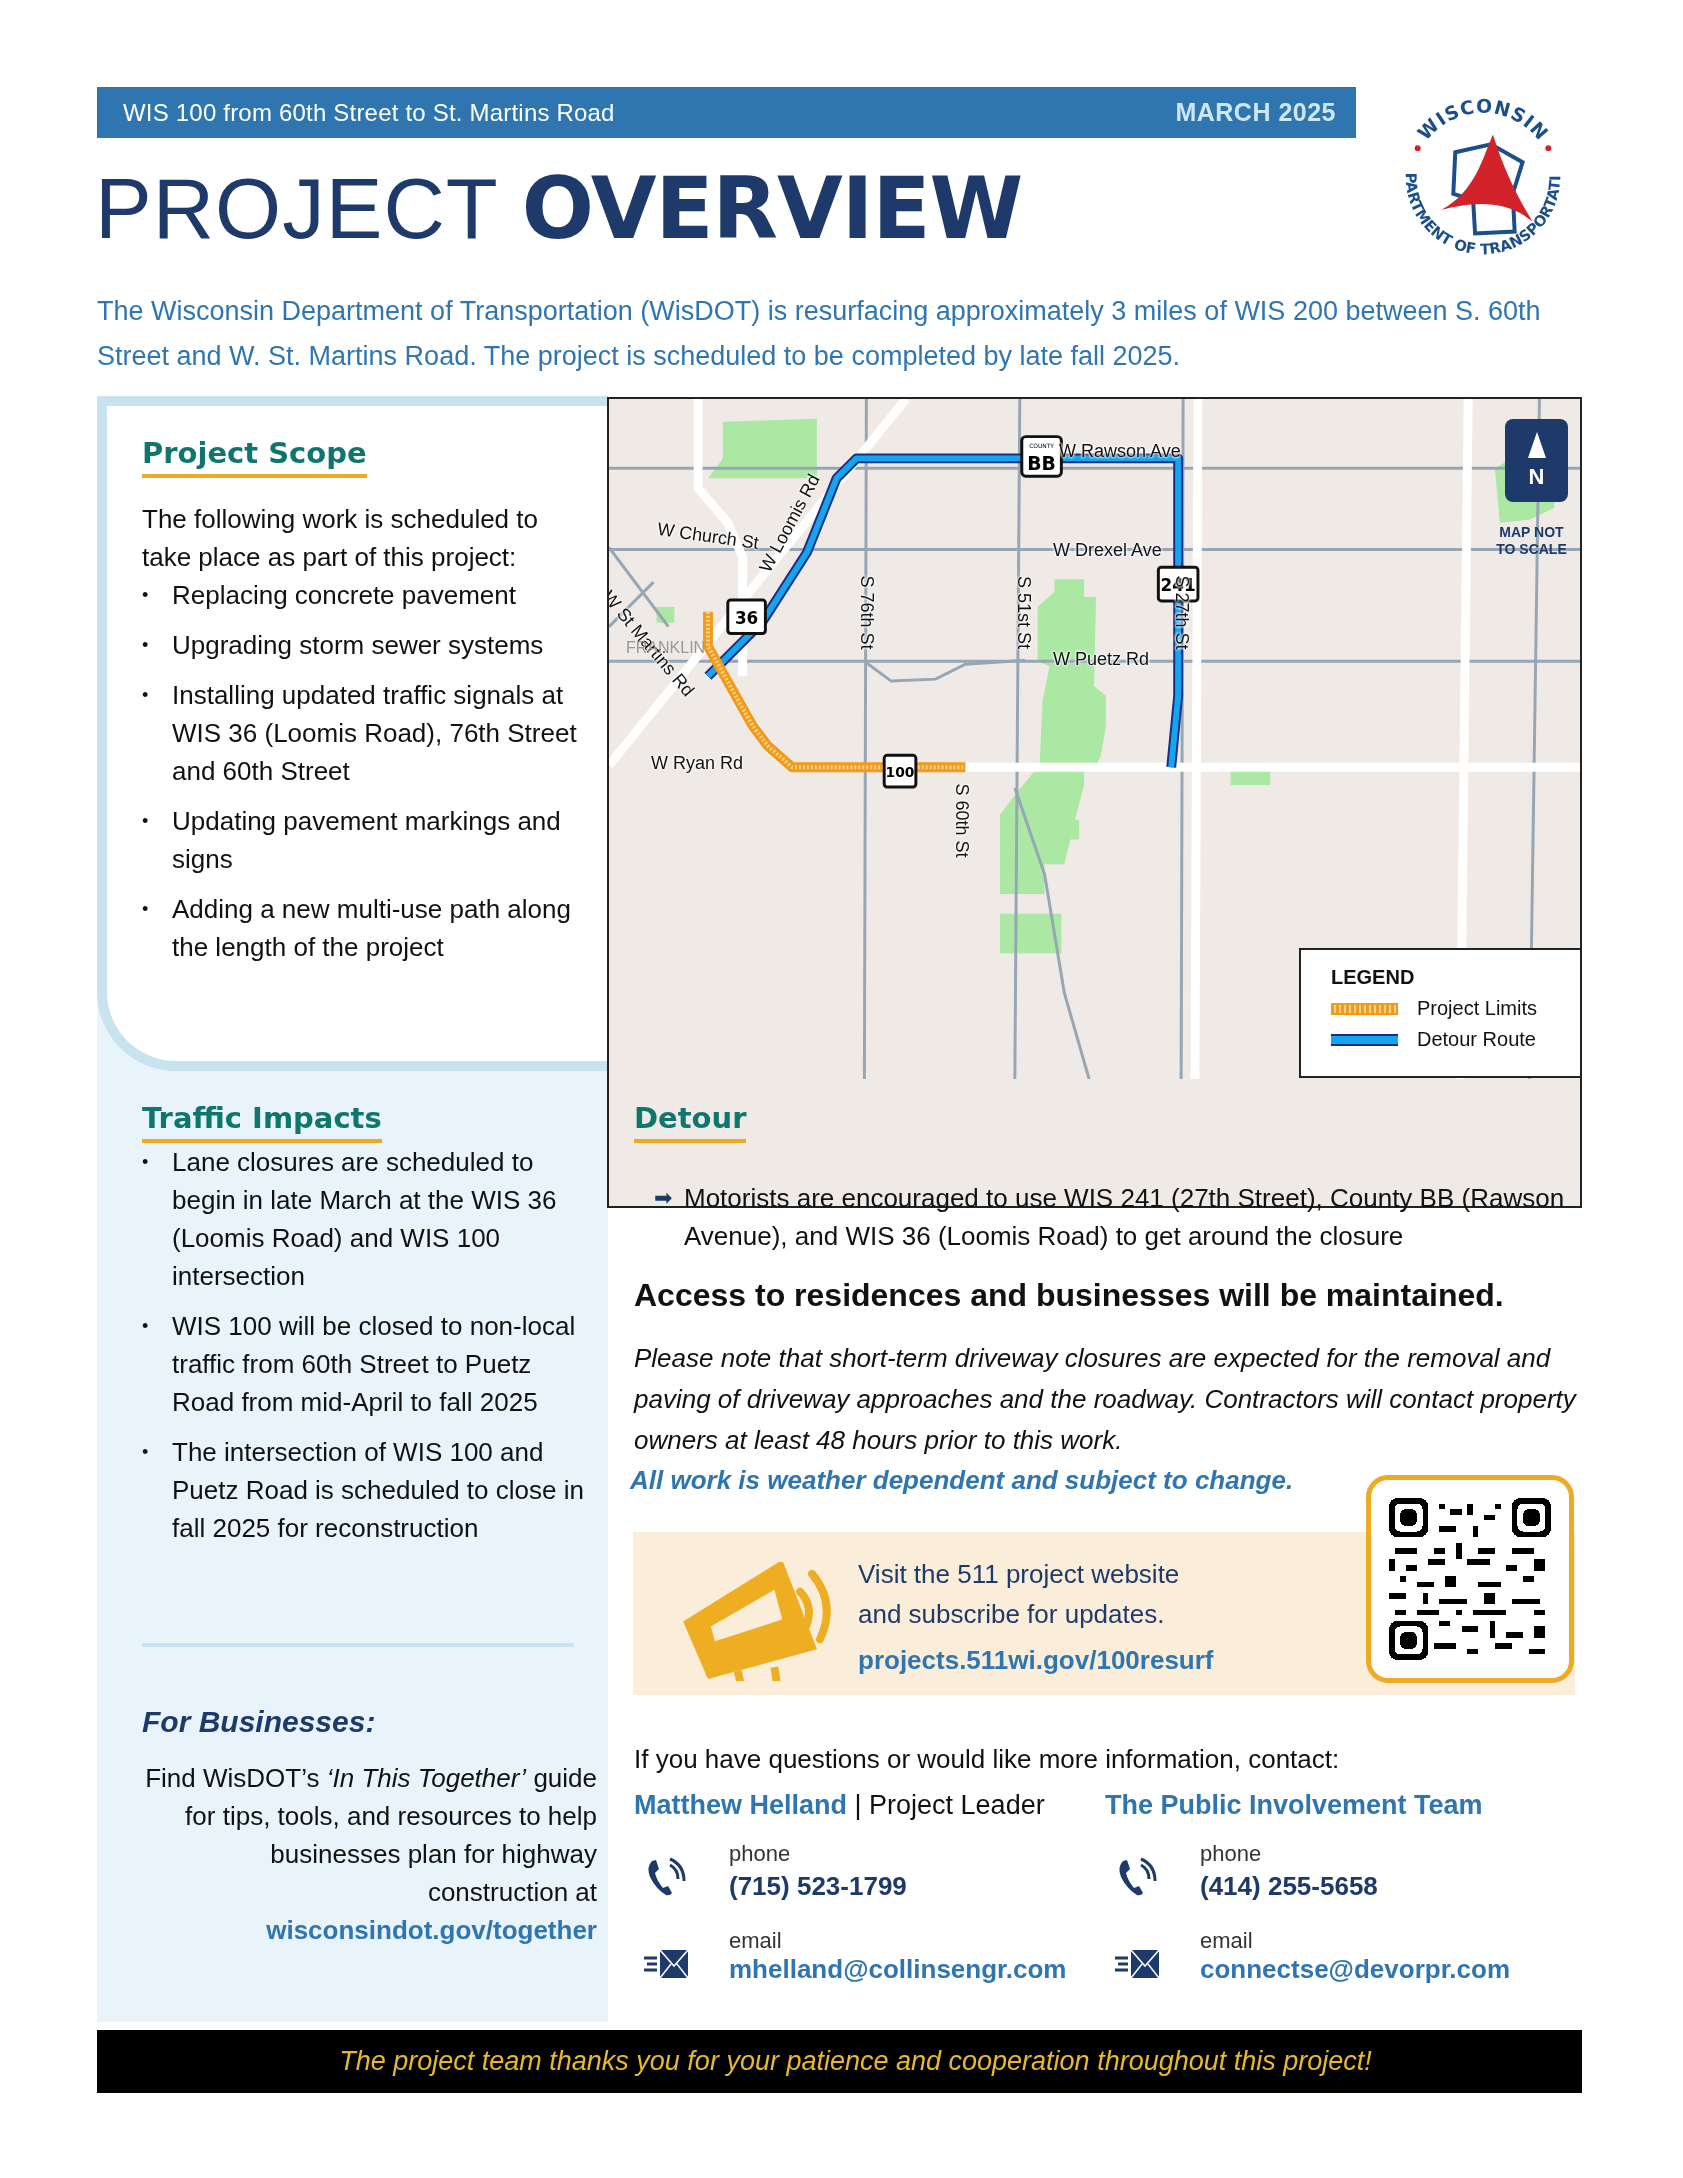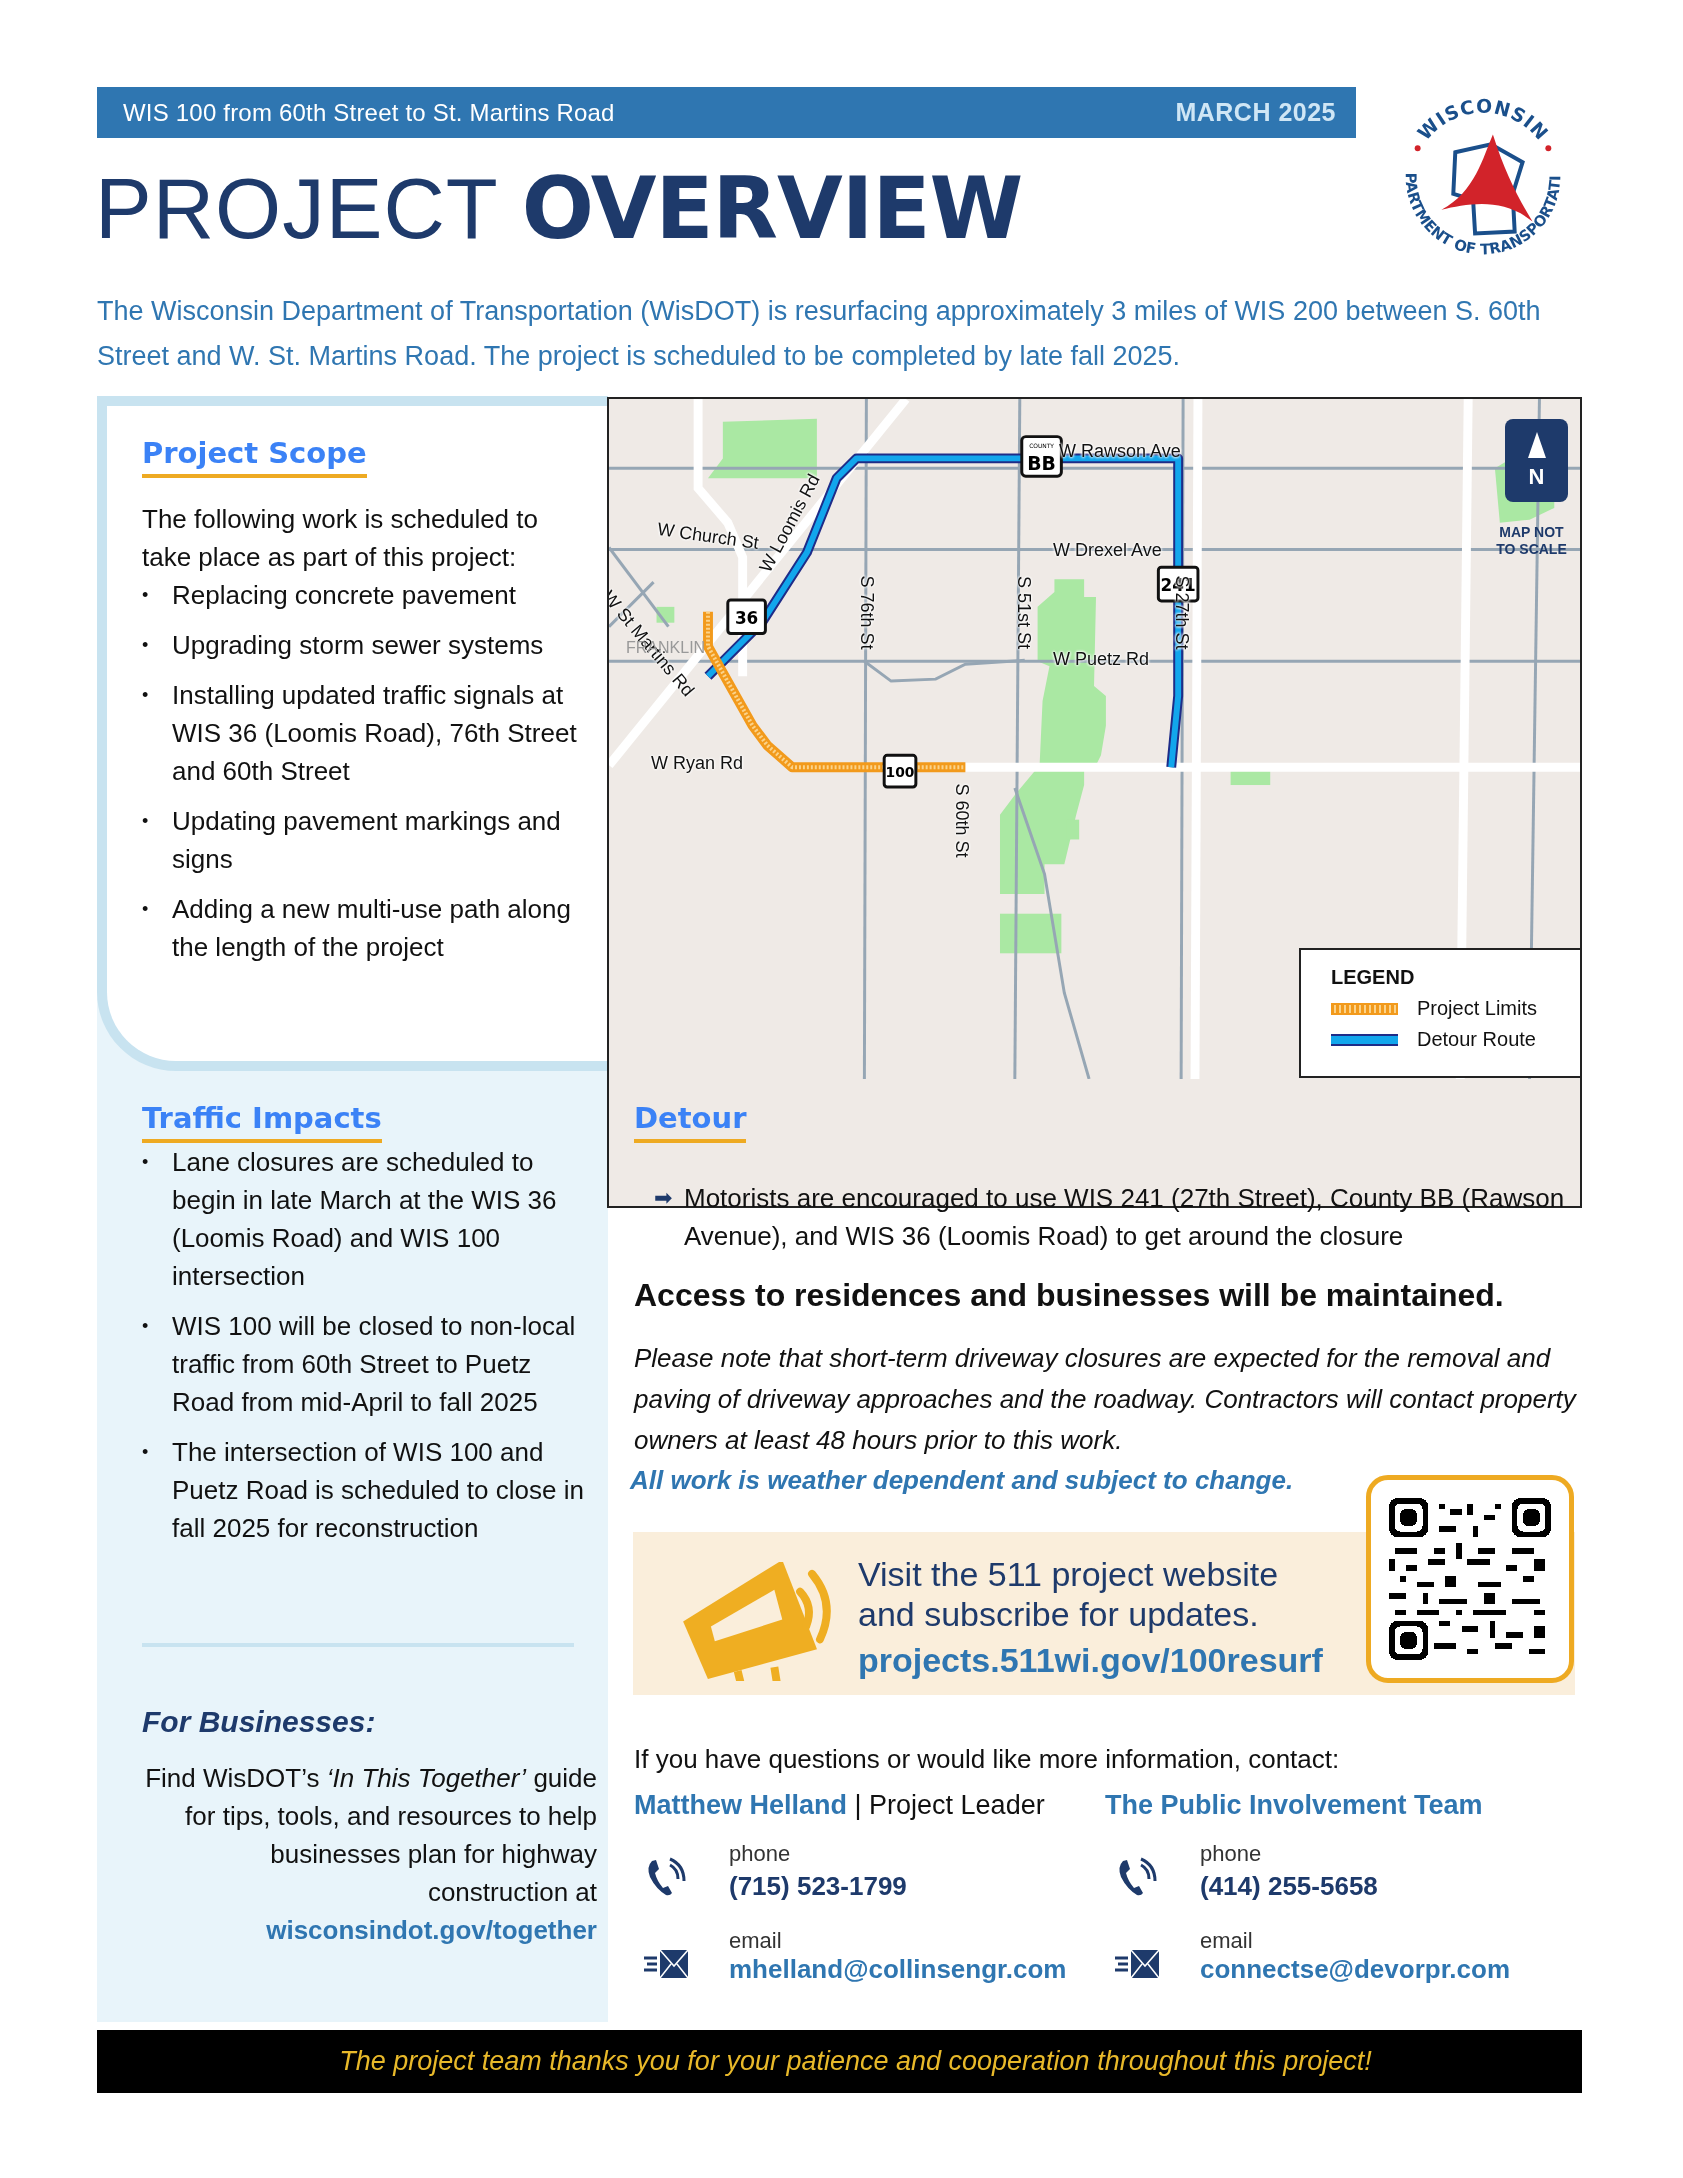--- a/index.html
+++ b/index.html
@@ -18,21 +18,21 @@
   .title .bold { font-weight: 900; font-family: "DejaVu Sans", sans-serif; letter-spacing: -1px; }
 
   .logo { left: 1384px; top: 83px; width: 198px; height: 198px; }
 
   .intro { left: 97px; top: 289px; width: 1485px; font-size: 27px; line-height: 45px; color: #2f76b1; }
 
   
   .left-bg { left: 97px; top: 396px; width: 511px; height: 1626px; background: #e8f4fa; }
   .scope-box { left: 97px; top: 396px; width: 511px; height: 675px; background: #fff; border-left: 10px solid #c8e3f0; border-top: 10px solid #c8e3f0; border-bottom: 10px solid #c8e3f0; border-bottom-left-radius: 79px; }
 
-  .sec-h { font-weight: bold; font-size: 29px; color: #3b82f6; display: inline-block; padding-bottom: 4px; border-bottom: 4px solid #eeaa22; font-family: "DejaVu Sans", sans-serif; }
+  .sec-h { font-weight: bold; font-size: 29px; color: #0f766e; display: inline-block; padding-bottom: 4px; border-bottom: 4px solid #eeaa22; font-family: "DejaVu Sans", sans-serif; }
 
   .scope-content { left: 142px; top: 436px; width: 436px; }
   .scope-intro { font-size: 26px; line-height: 38px; margin-top: 22px; }
   ul.bul { list-style: none; margin-top: 0px; }
   ul.bul li { position: relative; padding-left: 30px; font-size: 26px; line-height: 38px; margin-bottom: 12px; }
   ul.bul li::before { content: "•"; position: absolute; left: 0; top: 0; font-size: 18px; }
 
   .traffic-content { left: 142px; top: 1101px; width: 455px; }
   .traffic-list { margin-top: 34px; }
   .traffic-list li { line-height: 38px !important; margin-bottom: 12px !important; }
@@ -62,21 +62,21 @@
 
   
   .detour { left: 634px; top: 1101px; width: 950px; }
   .detour-item { margin-top: 36px; position: relative; padding-left: 50px; font-size: 26px; line-height: 38px; }
   .detour-item .arrow { position: absolute; left: 20px; top: 0; color: #1e3a6b; font-size: 22px; }
   .access { margin-top: 22px; font-size: 32px; font-weight: bold; }
   .note { margin-top: 24px; font-size: 26px; line-height: 41px; font-style: italic; }
   .weather { left: 630px; top: 1465px; font-size: 26px; font-style: italic; font-weight: bold; color: #2f76b1; }
 
   .banner511 { left: 633px; top: 1532px; width: 942px; height: 163px; background: #faeedb; }
-  .banner-text { left: 858px; top: 1554px; font-size: 34px; line-height: 40px; color: #1e3a6b; }
+  .banner-text { left: 858px; top: 1554px; font-size: 26px; line-height: 40px; color: #1e3a6b; }
   .banner-text .link { display: inline-block; margin-top: 6px; }
   .qr { left: 1366px; top: 1475px; width: 208px; height: 208px; background: #fff; border: 5px solid #eeaa22; border-radius: 22px; padding: 18px; }
 
   .contact-intro { left: 634px; top: 1744px; font-size: 26px; }
   .contact-col { position: absolute; top: 1790px; width: 455px; }
   .c-name { font-size: 27px; font-weight: bold; color: #2f76b1; }
   .c-role { font-weight: normal; color: #111; }
   .c-row { position: relative; padding-left: 95px; margin-top: 20px; height: 67px; }
   .c-row .ic { position: absolute; left: 10px; top: 14px; width: 44px; height: 44px; }
   .c-lbl { font-size: 22px; color: #333; }

